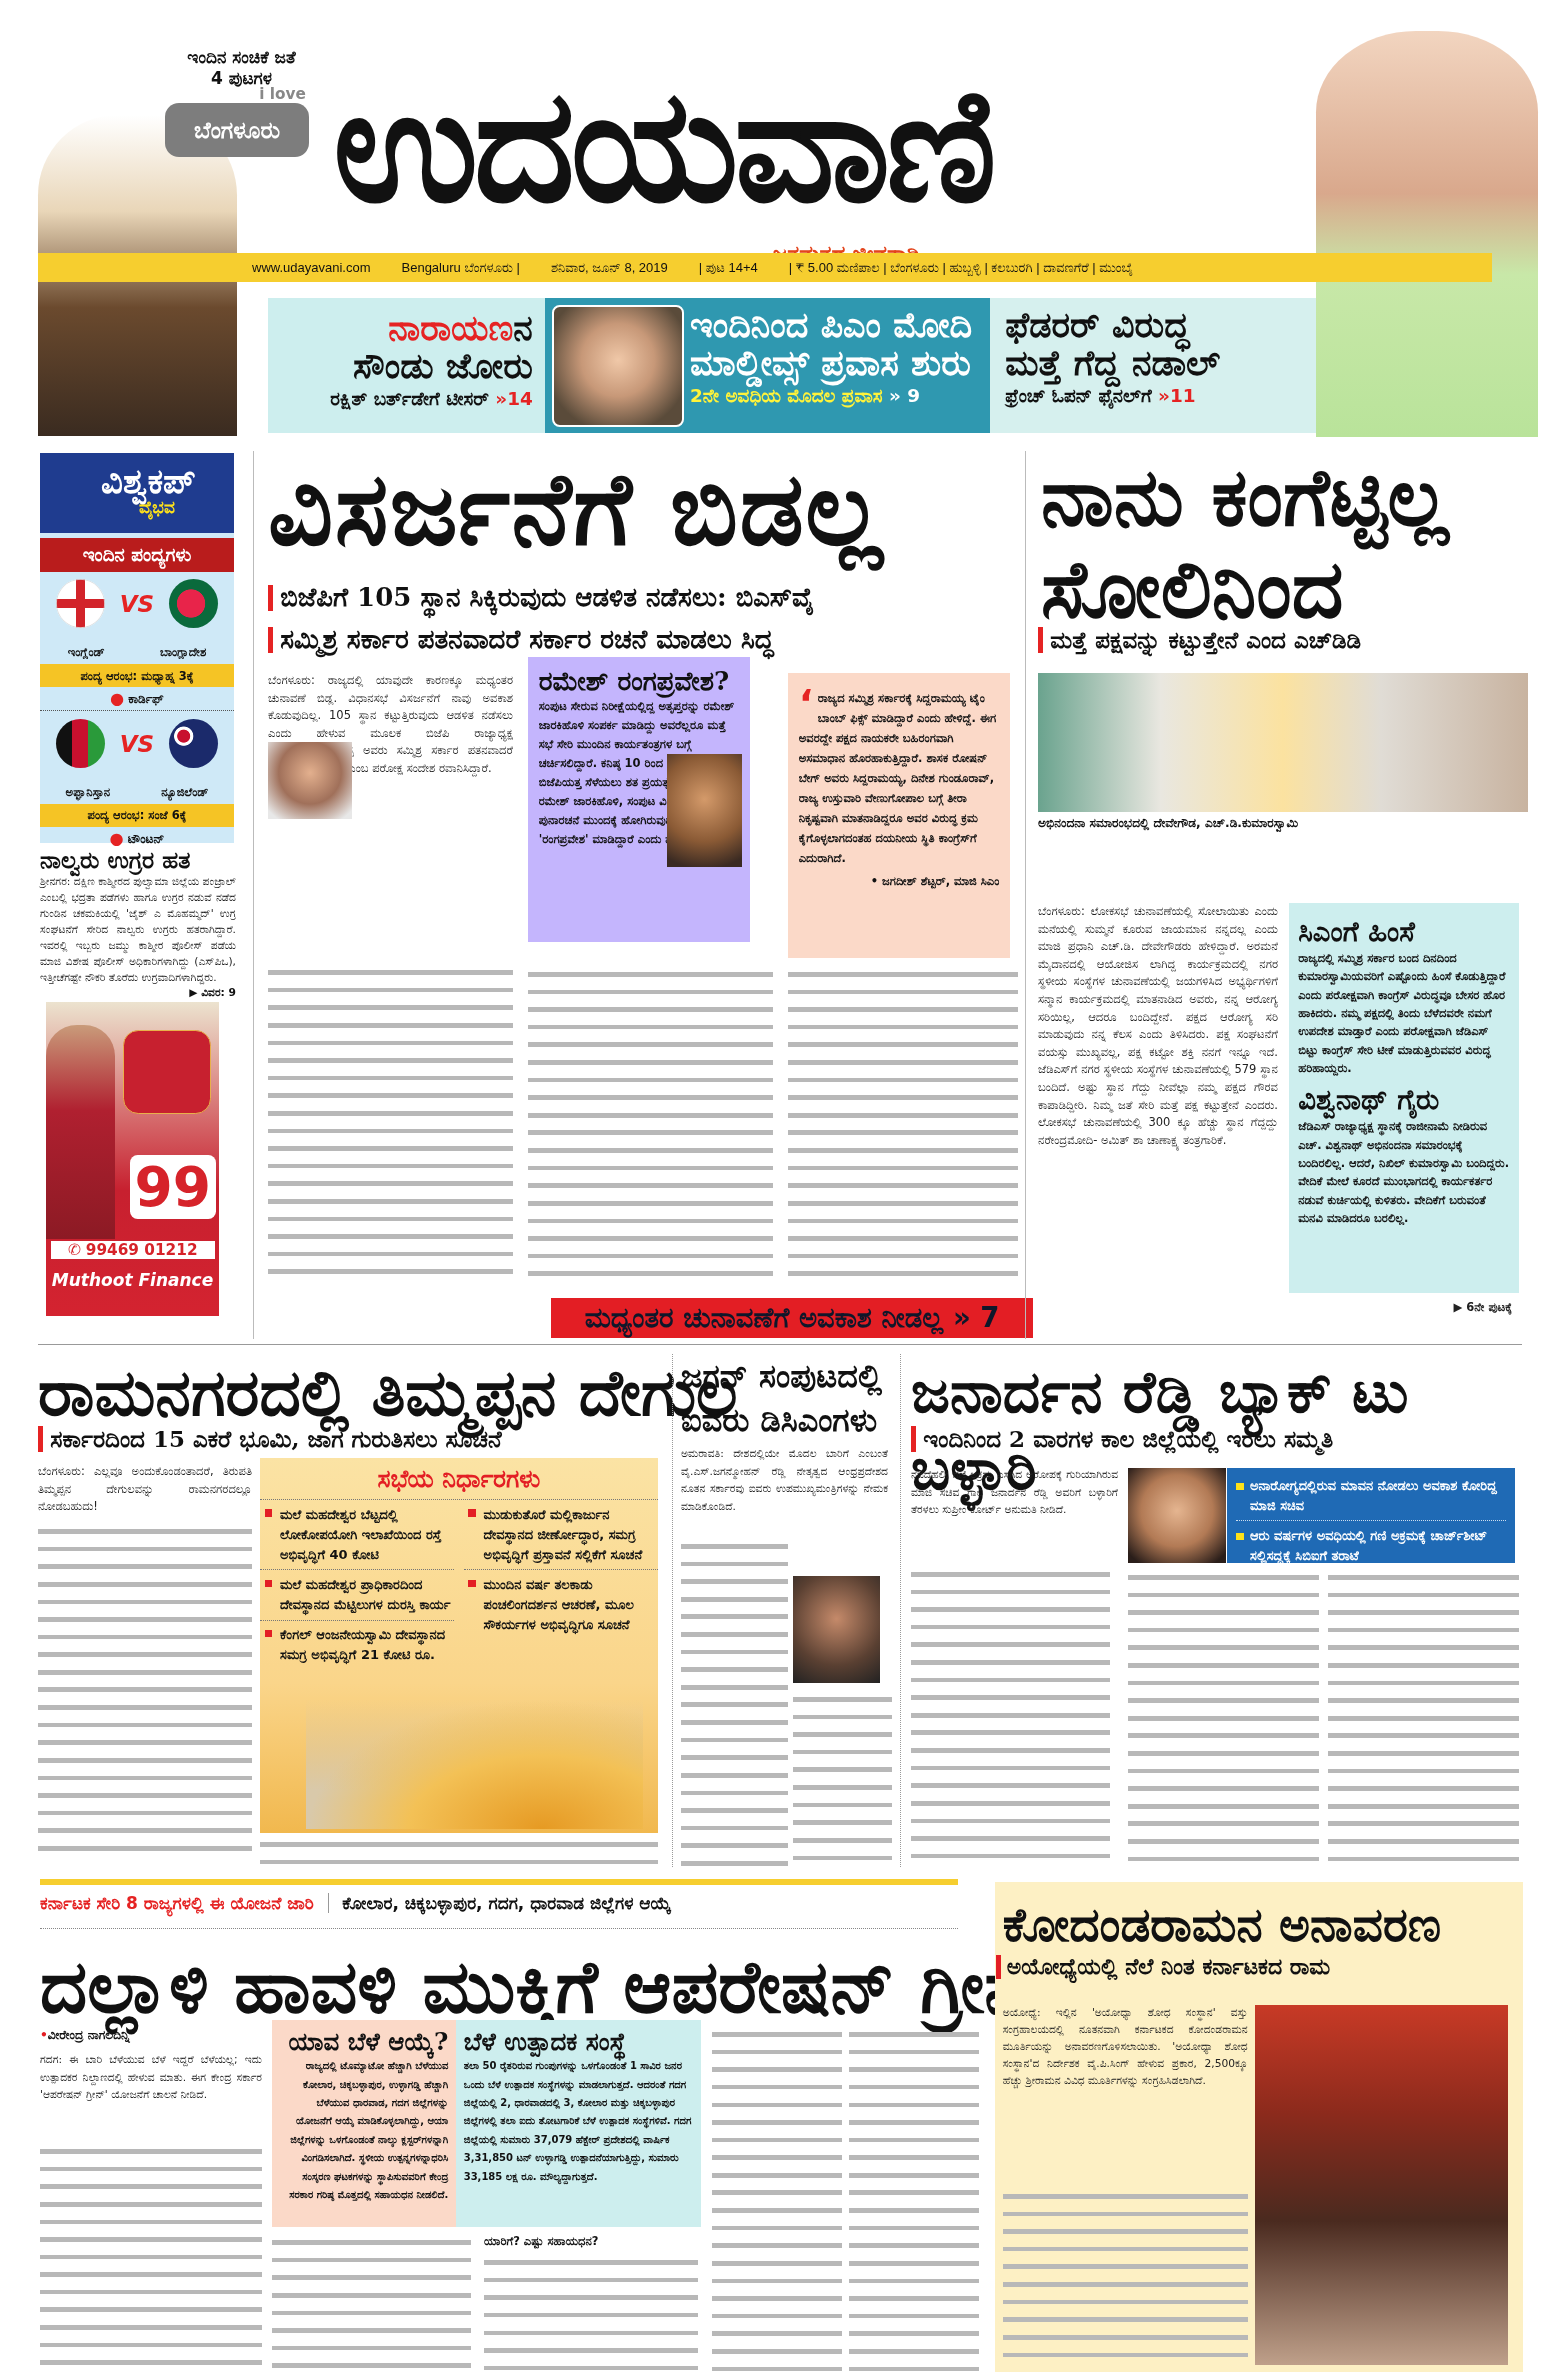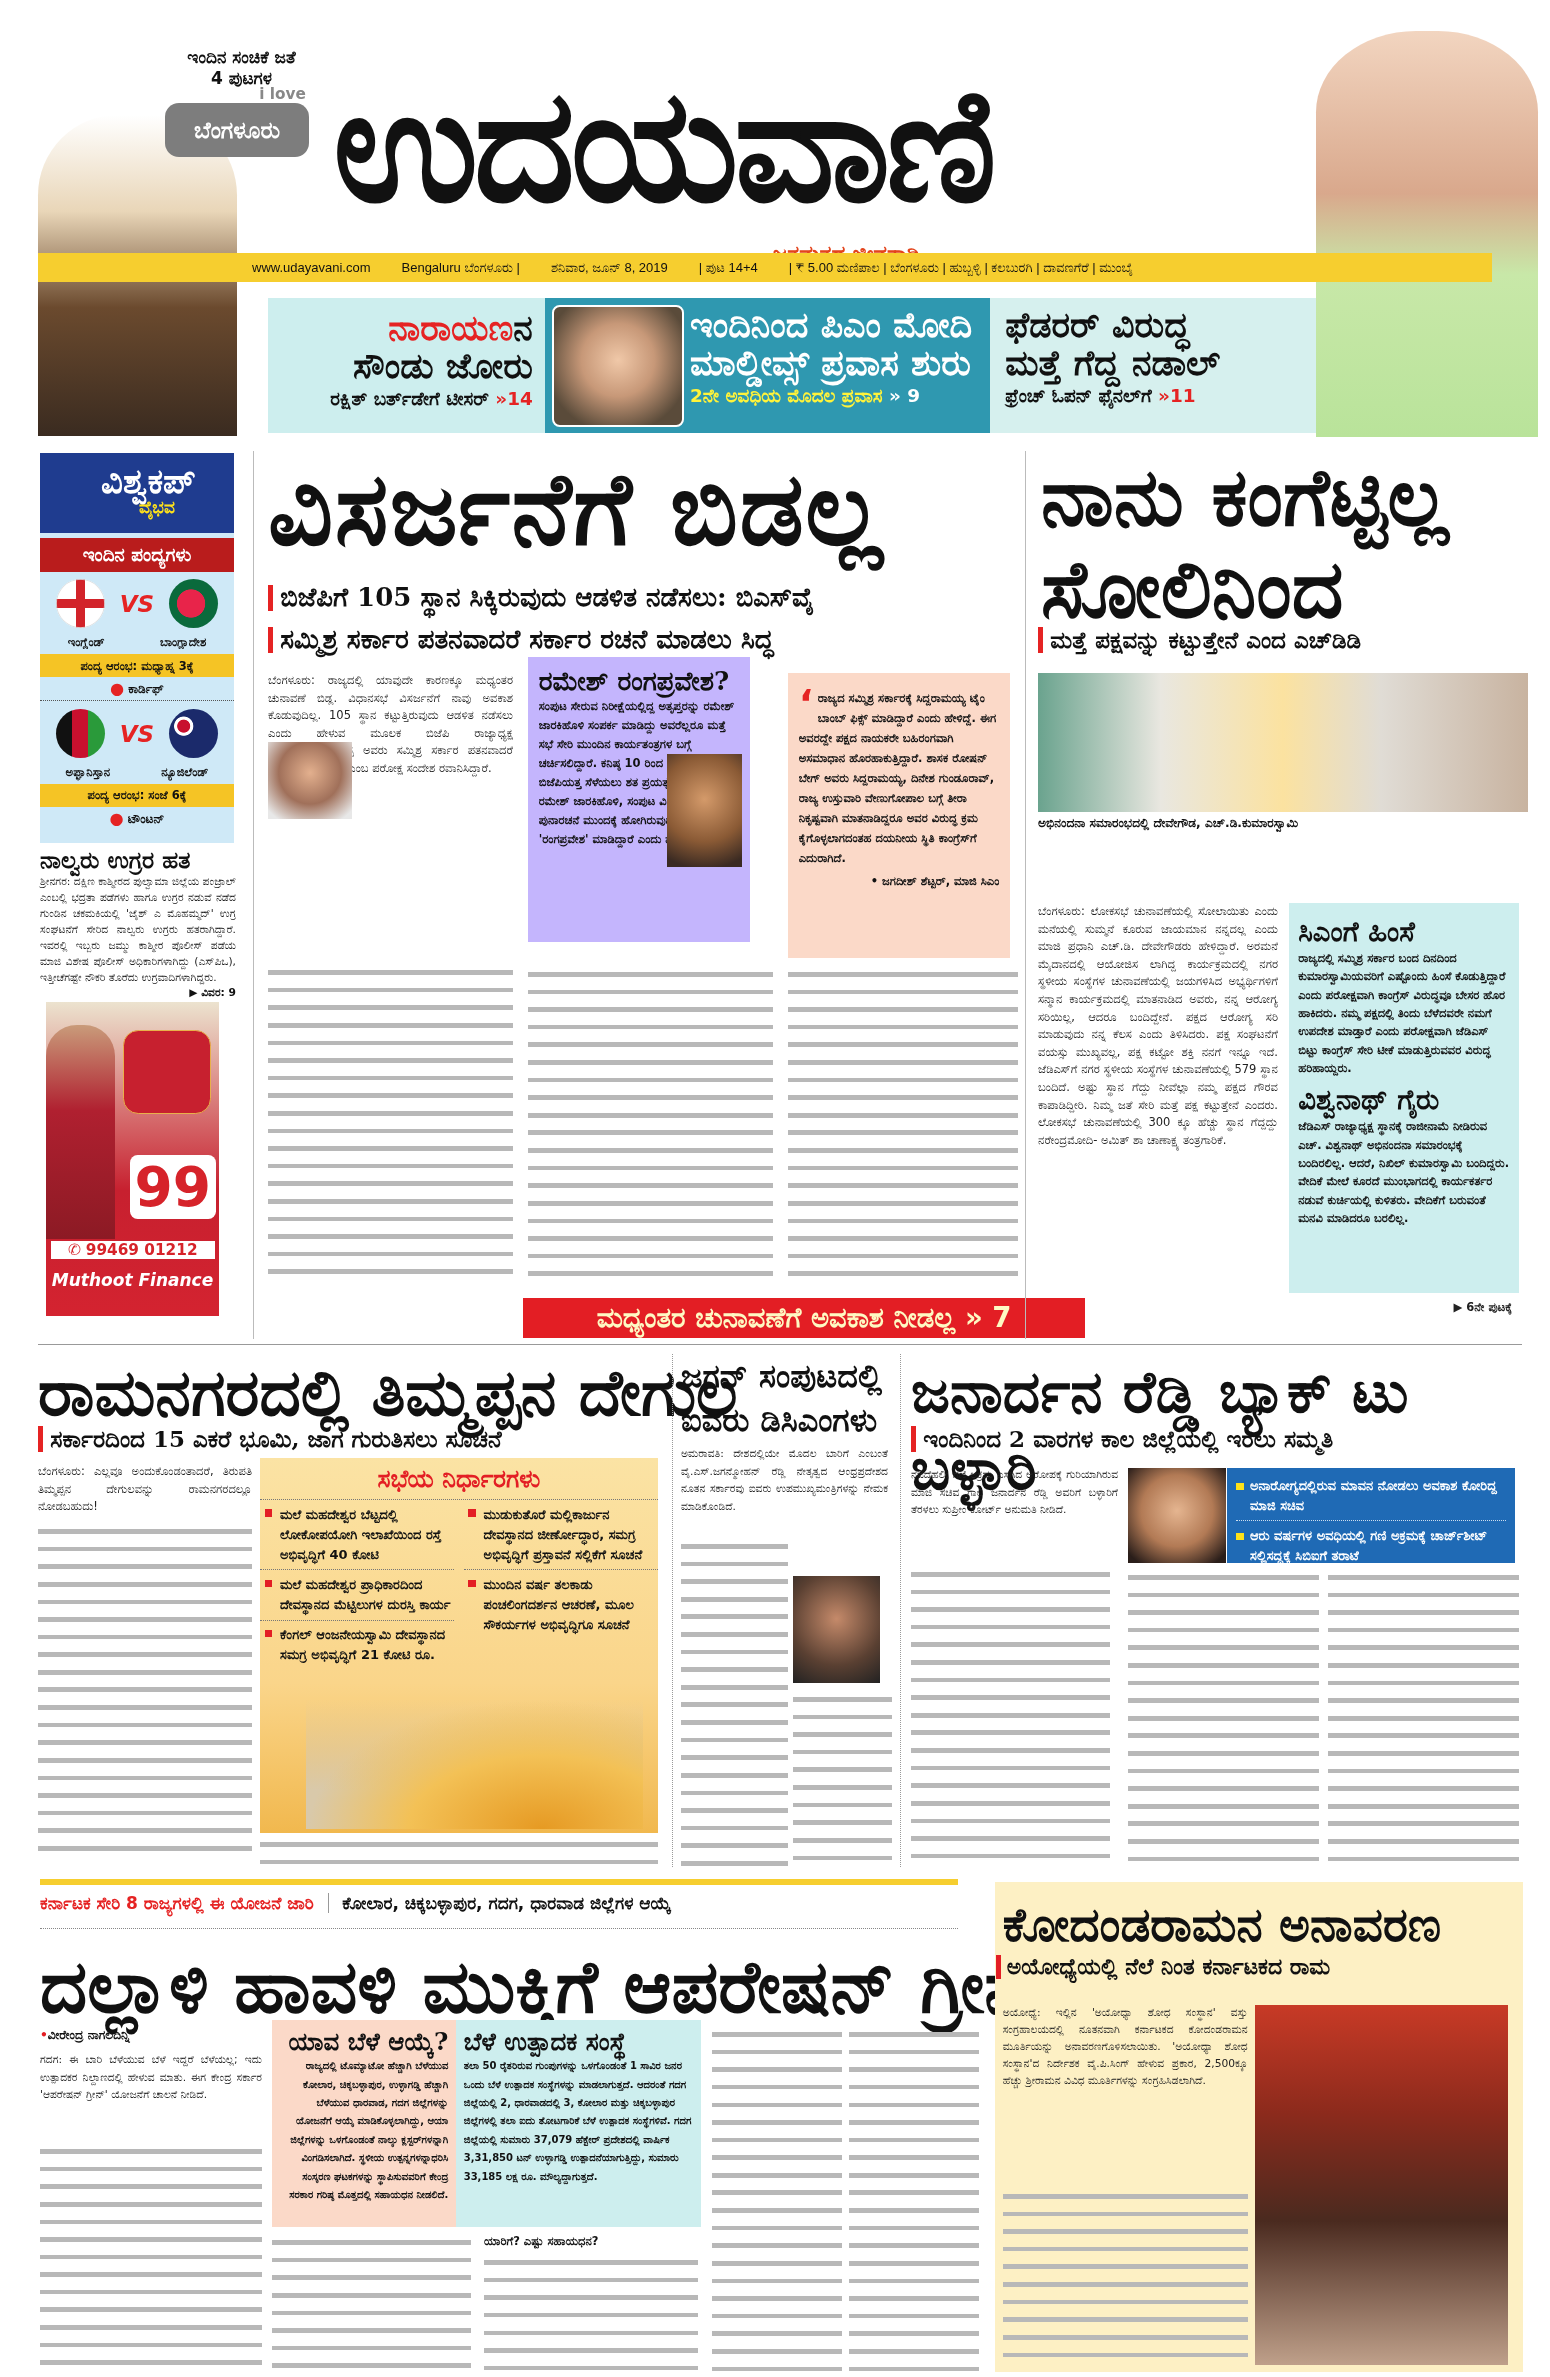--- a/index.html
+++ b/index.html
@@ -26,21 +26,21 @@
 .yellow{color:#fff33a}
 
 .wc-box{left:40px;top:453px;width:194px;height:390px;background:#cfe9f7}
 .wc-head{height:80px;background:#1f3c8f;color:#fff;font-size:34px;font-weight:900;padding:10.7px 0 0 61px;line-height:35px}
 .wc-head span{display:block;color:#ffe21a;font-size:17px;padding-left:38px;line-height:17px}
 .wc-sub{background:#b91c1c;color:#fff;font-size:18.4px;font-weight:bold;text-align:center;padding:6.1px 0;margin-top:4.6px}
 .match{text-align:center;padding-top:7.7px}
 .flags{display:flex;justify-content:space-around;align-items:center;padding:0 9.2px}
 .flag{width:49px;height:49px;border-radius:50%}
 .vs{font-size:23px;font-weight:900;color:#e52323;font-style:italic}
-.teams{display:flex;justify-content:space-around;font-size:11.5px;font-weight:bold;margin-top:7px}
+.teams{display:flex;justify-content:space-around;font-size:11.5px;font-weight:bold;margin-top:17px}
 .start{background:#f5c425;font-size:11.5px;font-weight:bold;padding:4.6px 0;margin-top:4.6px}
 .venue{font-size:12.2px;font-weight:bold;padding:4.6px 0}
 .venue b{color:#e52323}
 .sep{border-top:0.8px dotted #555;margin:0 0}
 .col-text{font-size:11.5px;line-height:17.6px;color:#222;text-align:justify}
 .vline{border-left:0.8px solid #bbb}
 .dotv{border-left:0.8px dotted #999}
 .lead-h{left:268px;top:451px;font-size:101px;font-weight:900;letter-spacing:1.5px;line-height:115px;font-family:"DejaVu Serif",serif}
 .deck{font-size:26px;font-weight:900;font-family:"DejaVu Serif",serif;display:flex;align-items:center}
 .deck i{display:inline-block;width:4.6px;height:26px;background:#e52323;margin-right:7.7px}
@@ -52,21 +52,21 @@
 .quote-box p{font-size:11.5px;line-height:20px;font-weight:bold}
 .quote-box .q{color:#e52323;font-size:38px;font-weight:900;float:left;line-height:31px;margin-right:4.6px}
 .quote-box .who{text-align:right;margin-top:6.1px;font-size:11.5px;font-weight:bold}
 .bsy-pic{left:268px;top:742px;width:84px;height:77px;background:radial-gradient(circle at 50% 40%,#e3b08e 0%,#a0705a 50%,#e8e8e8 90%)}
 .hdd-h{left:1041px;top:451px;font-size:80px;font-weight:900;font-family:"DejaVu Serif",serif;line-height:92px}
 .hdd-pic{left:1038px;top:673px;width:490px;height:139px;background:linear-gradient(90deg,#6aa38e 0%,#e9e7e0 25%,#fbe2a0 50%,#e0dcd5 70%,#c8b3a0 100%)}
 .caption{font-size:12.2px;font-weight:bold}
 .teal-box{left:1289px;top:903px;width:230px;height:390px;background:#cdeeee;padding:10.7px 9.2px}
 .teal-box h4{font-size:27.5px;font-weight:900;font-family:"DejaVu Serif",serif;line-height:35px}
 .teal-box p{font-size:11.5px;line-height:18.4px;font-weight:bold}
-.red-banner{left:523px;top:1298px;width:562px;height:40px;background:#e31e24;color:#fef9c3;font-size:27.5px;font-weight:900;display:flex;align-items:center;justify-content:center}
+.red-banner{left:551px;top:1298px;width:482px;height:40px;background:#e31e24;color:#0f172a;font-size:27.5px;font-weight:900;display:flex;align-items:center;justify-content:center}
 .ad{left:46px;top:1002px;width:173px;height:314px;background:linear-gradient(180deg,#ece3cf 0%,#c7202f 60%,#d42330 100%)}
 .ad .num{position:absolute;left:84px;top:153px;font-size:55px;font-weight:900;color:#d6232a;background:#fff;border-radius:7.7px;padding:0 4.6px}
 .ad .phone{position:absolute;left:4.6px;top:239px;width:164px;background:#fff;color:#d6232a;font-weight:900;font-size:15.3px;text-align:center}
 .ad .brand{position:absolute;left:0;top:268px;width:173px;color:#fff;font-weight:900;font-style:italic;font-size:17px;text-align:center}
 
 .rama-h{left:38px;top:1354px;font-size:64px;font-weight:900;font-family:"DejaVu Serif",serif;line-height:77px}
 .sabhe{left:260px;top:1458px;width:398px;height:375px;background:linear-gradient(180deg,#fbe3a4 0%,#fad58a 60%,#f1b84e 100%)}
 .sabhe h4{text-align:center;color:#e31e24;font-size:24.5px;font-weight:900;padding:6.1px 0;border-bottom:0.8px dotted #777}
 .sabhe ul{list-style:none;font-size:13px;line-height:20px;font-weight:bold}
 .sabhe li{padding:4.6px 0 4.6px 20px;position:relative;border-bottom:0.8px dotted #777}

